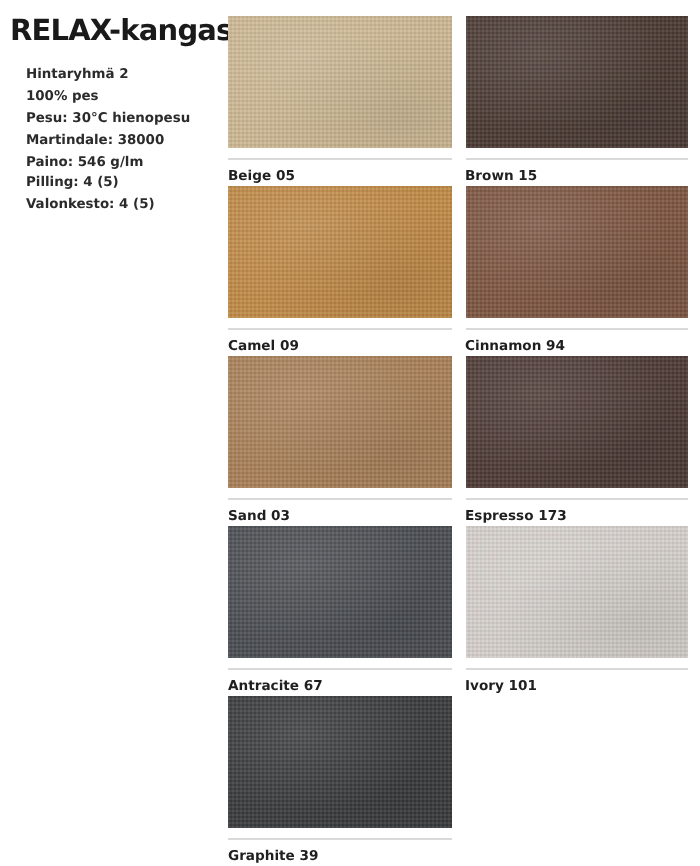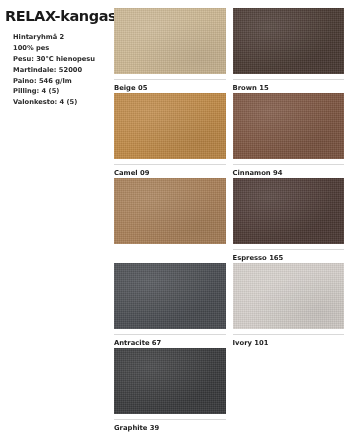--- a/index.html
+++ b/index.html
@@ -124,21 +124,21 @@
 <body>
 
 <div class="card">
 
   <div class="info-col">
     <h1 class="product-title">RELAX-kangas</h1>
     <ul class="spec-list">
         <li class="spec-item">Hintaryhmä 2</li>
         <li class="spec-item">100% pes</li>
         <li class="spec-item">Pesu: 30°C hienopesu</li>
-        <li class="spec-item">Martindale: 52000</li>
+        <li class="spec-item">Martindale: 38000</li>
         <li class="spec-item">Paino: 546 g/lm</li>
         <li class="spec-item">Pilling: 4 (5)</li>
         <li class="spec-item">Valonkesto: 4 (5)</li>
       </ul>
   </div>
 
   <div class="swatch-grid">
       <div class="swatch-cell">
         <div class="swatch-chip" style="background-color: rgb(205, 184, 148);"></div>
         <div class="swatch-label">Beige 05</div>
@@ -150,24 +150,25 @@
       <div class="swatch-cell">
         <div class="swatch-chip" style="background-color: rgb(192, 138, 71);"></div>
         <div class="swatch-label">Camel 09</div>
       </div>
       <div class="swatch-cell">
         <div class="swatch-chip" style="background-color: rgb(125, 85, 65);"></div>
         <div class="swatch-label">Cinnamon 94</div>
       </div>
       <div class="swatch-cell">
         <div class="swatch-chip" style="background-color: rgb(169, 128, 88);"></div>
+        <div class="swatch-label">Sand 03</div>
       </div>
       <div class="swatch-cell">
         <div class="swatch-chip" style="background-color: rgb(77, 58, 53);"></div>
-        <div class="swatch-label">Espresso 165</div>
+        <div class="swatch-label">Espresso 173</div>
       </div>
       <div class="swatch-cell">
         <div class="swatch-chip" style="background-color: rgb(74, 77, 82);"></div>
         <div class="swatch-label">Antracite 67</div>
       </div>
       <div class="swatch-cell">
         <div class="swatch-chip" style="background-color: rgb(213, 208, 203);"></div>
         <div class="swatch-label">Ivory 101</div>
       </div>
       <div class="swatch-cell">

